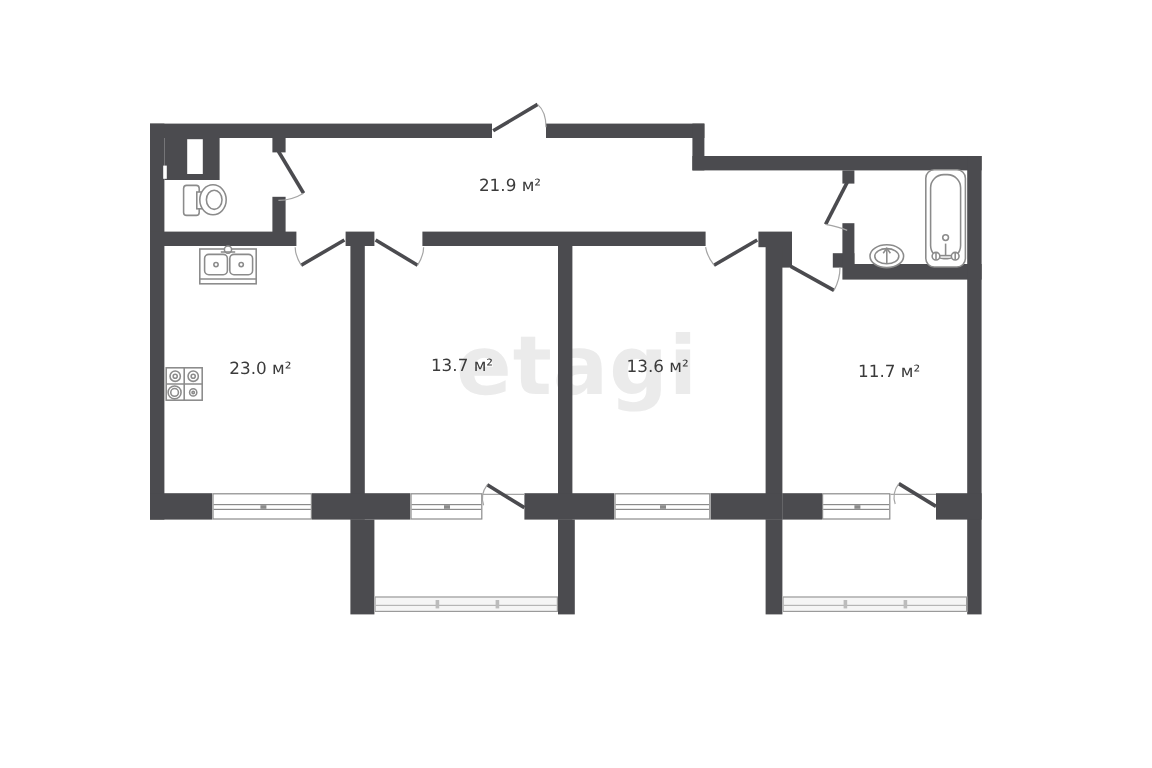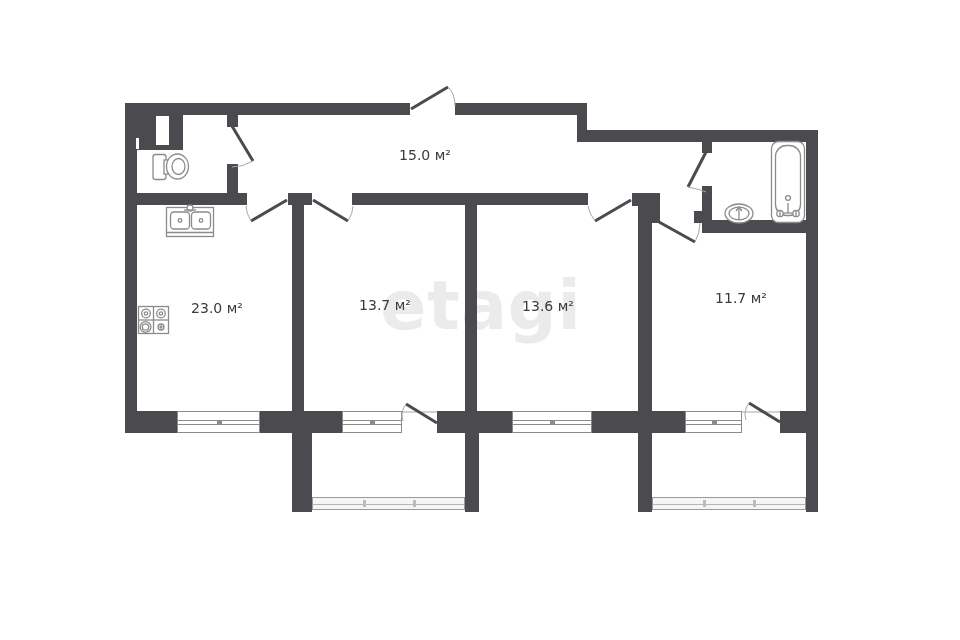--- a/index.html
+++ b/index.html
@@ -205,18 +205,18 @@
       <line class="fxl" x1="796" y1="210.5" x2="796" y2="216.5"></line>
     </g>
     <g>
       <ellipse class="fx" cx="739" cy="213.5" rx="14" ry="9.5"></ellipse>
       <ellipse class="fxl" cx="739" cy="213.5" rx="10" ry="6.3"></ellipse>
       <line class="fxl" x1="739" y1="220" x2="739" y2="208"></line>
       <path class="fxl" d="M736,211 L739,207 L742,211"></path>
     </g>
   </svg>
 
-  <div class="room-label" style="left:380px;top:147px">15.0 м²</div>
+  <div class="room-label" style="left:380px;top:147px">21.9 м²</div>
   <div class="room-label" style="left:172px;top:300px">23.0 м²</div>
   <div class="room-label" style="left:340px;top:297px">13.7 м²</div>
   <div class="room-label" style="left:503px;top:298px">13.6 м²</div>
-  <div class="room-label" style="left:696px;top:290px">11.7 м²</div>
+  <div class="room-label" style="left:696px;top:302px">11.7 м²</div>
 </div>
 
 </body></html>

